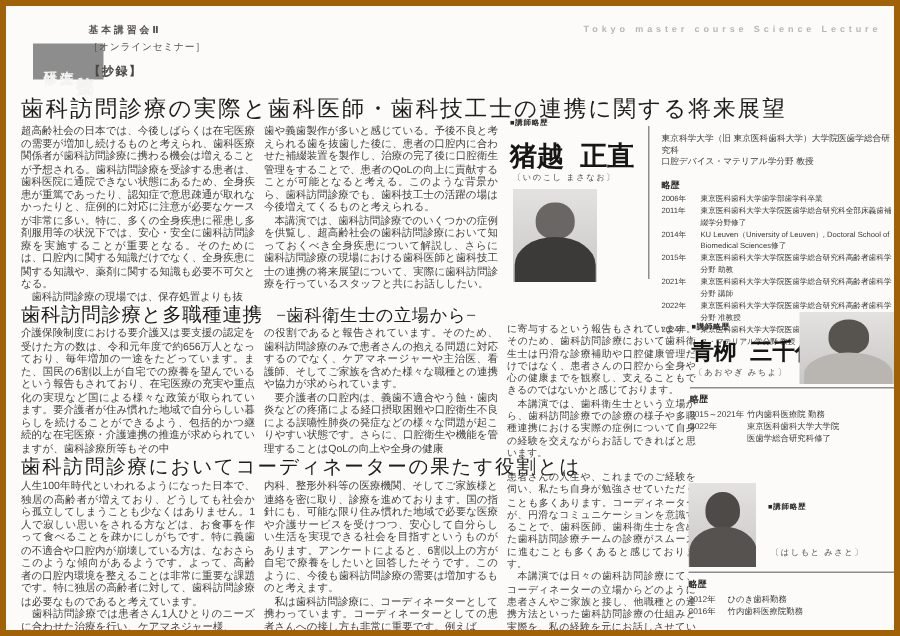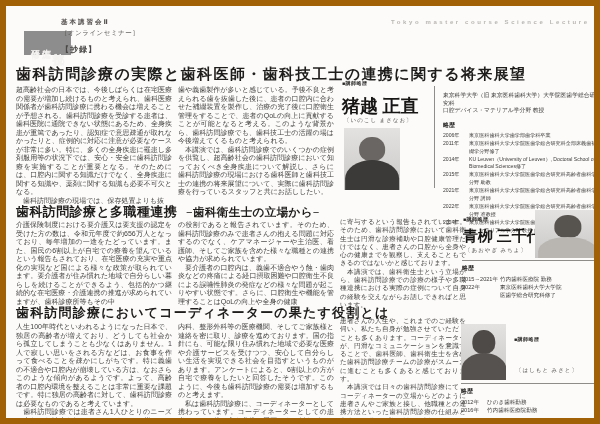--- a/index.html
+++ b/index.html
@@ -1,53 +1,53 @@
 <!DOCTYPE html>
 <html><head>
 <meta charset="utf-8">
 <style>
   html,body{margin:0;padding:0;background:#e9e7e4;}
   .page{position:relative;width:600px;height:424px;background:#fcfbfa;
-        border:6px solid #a16207;box-sizing:border-box;overflow:hidden;
+        border:4px solid #a16207;box-sizing:border-box;overflow:hidden;
         font-family:"Liberation Sans","DejaVu Sans",sans-serif;color:#3d3b39;}
   
   .logo-box{position:absolute;left:18px;top:25px;width:47px;height:24px;
             background:#8d8d8d;color:#f4f3f1;display:flex;flex-direction:row;
             align-items:center;justify-content:center;gap:2px;}
   .logo-col{writing-mode:vertical-rl;text-orientation:upright;line-height:1;
             font-family:"Liberation Serif","DejaVu Serif",serif;font-weight:bold;
             font-size:9px;letter-spacing:1px;}
   .logo-col.big{font-size:12px;letter-spacing:0;}
   .event-meta{position:absolute;left:55px;top:12px;}
   .event-name{font-size:6.5px;font-weight:bold;letter-spacing:2px;color:#555250;}
   .event-sub{font-size:6.5px;letter-spacing:.5px;color:#555250;margin-top:2px;}
   .doc-type{font-size:8px;font-weight:bold;letter-spacing:1px;color:#4a4846;margin-top:6px;}
   .tagline{position:absolute;left:385px;top:13px;font-size:6px;font-weight:bold;
            letter-spacing:2.6px;color:#b9b6b2;}
   
   .h-serif{position:absolute;font-family:"Liberation Serif","DejaVu Serif",serif;
-           font-weight:bold;color:#1f1d1b;white-space:nowrap;}
+           font-weight:normal;color:#1f1d1b;white-space:nowrap;}
   .h1{left:10px;top:59px;font-size:15px;letter-spacing:1.4px;}
   .h2{left:10px;top:197px;font-size:13px;letter-spacing:.4px;}
   .h2 .sub{font-size:11.5px;margin-left:9px;}
   .h3{left:10px;top:298px;font-size:13px;letter-spacing:1.2px;}
   
   .col{position:absolute;font-size:7px;line-height:8.5px;text-align:justify;
        color:#3f3e3c;white-space:pre-line;}
   .s1c1{left:10px;top:80px;width:156px;}
   .s1c2{left:172px;top:80px;width:156px;}
   .s2c1{left:10px;top:215px;width:156px;}
   .s2c2{left:172px;top:215px;width:156px;}
   .s2c3{left:334px;top:212px;width:126px;font-size:6.6px;line-height:8.3px;}
   .s3c1{left:10px;top:317px;width:156px;}
   .s3c2{left:172px;top:317px;width:156px;}
   .s3c3{left:334px;top:311px;width:126px;font-size:6.6px;line-height:8.3px;}
   
   .sp-label{position:absolute;font-size:5px;font-weight:bold;color:#2a2826;letter-spacing:.5px;}
-  .sp-name{position:absolute;font-family:Liberation Serif, serif;
+  .sp-name{position:absolute;font-family:Liberation Mono, monospace;
            font-weight:bold;color:#181614;white-space:nowrap;}
   .sp-kana{position:absolute;font-size:5.5px;color:#4c4a48;letter-spacing:1px;}
   .photo{position:absolute;overflow:hidden;background:linear-gradient(180deg,#e3e2e0,#c9c8c6);}
   .photo .head{position:absolute;left:50%;transform:translateX(-50%);border-radius:48% 48% 42% 42%;}
   .photo .torso{position:absolute;left:50%;transform:translateX(-50%);border-radius:50% 50% 0 0;}
   .ph1 .head{top:14%;width:46%;height:40%;background:#6a6663;}
   .ph1 .torso{top:52%;width:96%;height:60%;background:#3c3a38;}
   .ph2 .head{top:10%;width:42%;height:48%;background:#57534f;}
   .ph2 .torso{top:56%;width:92%;height:60%;background:#b9b6b2;}
   .ph3 .head{top:10%;width:52%;height:44%;background:#4e4a47;}

